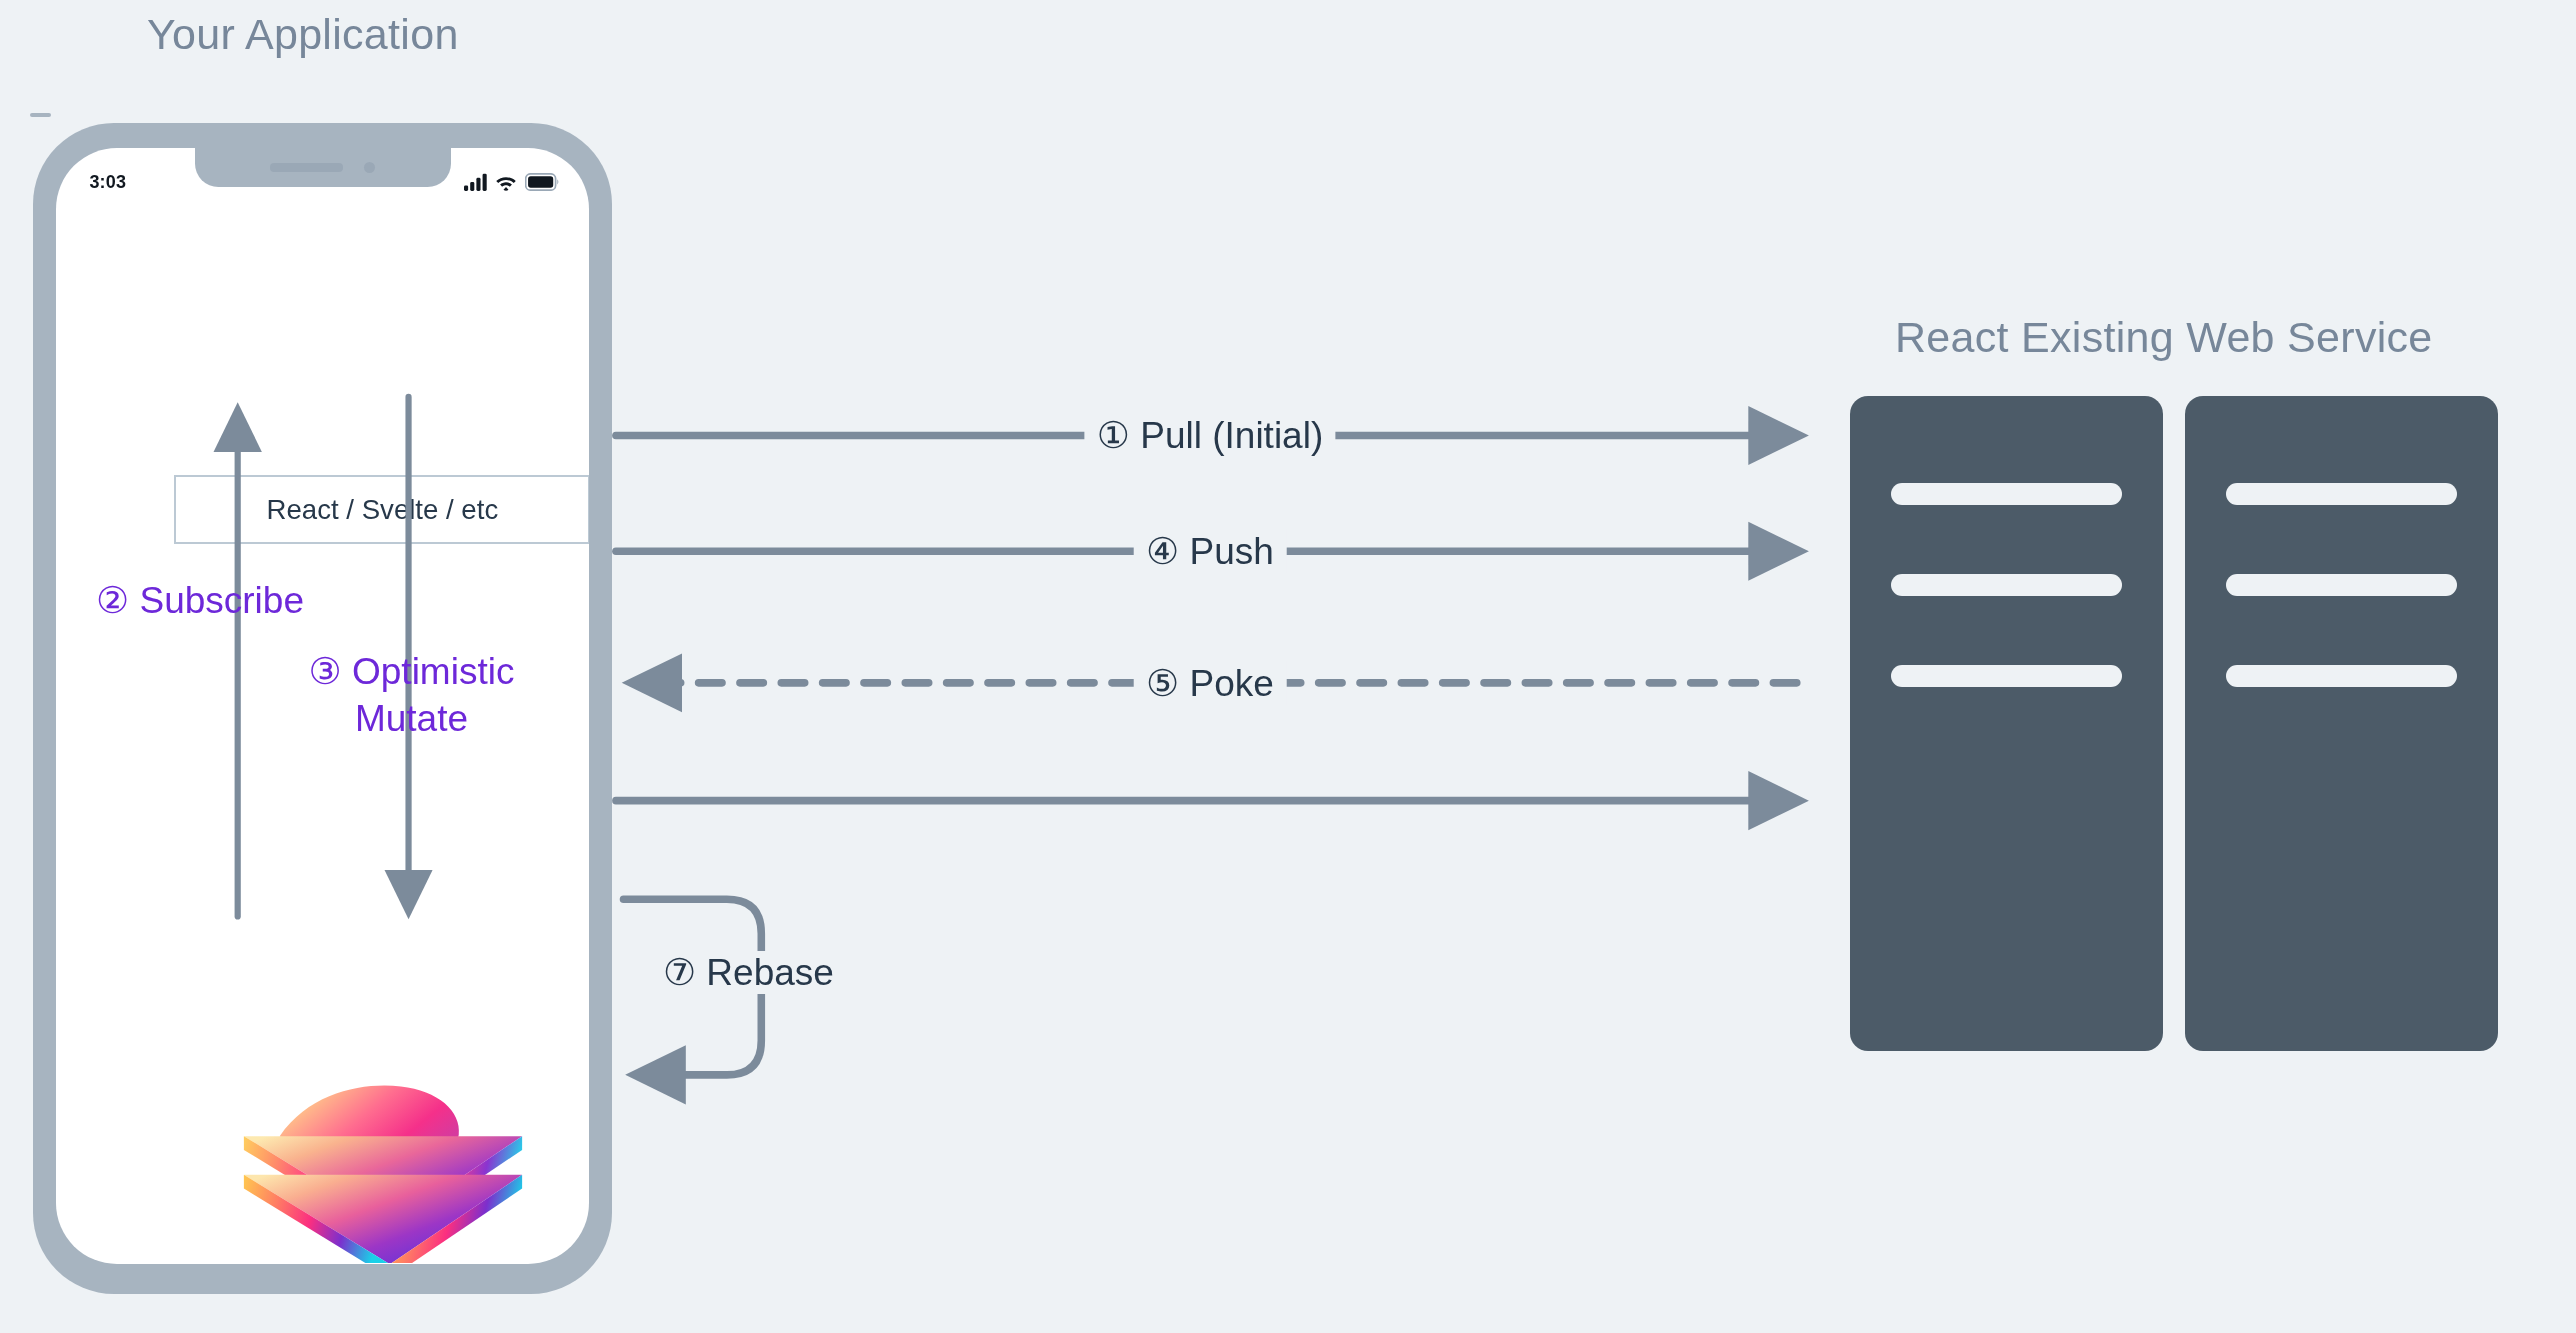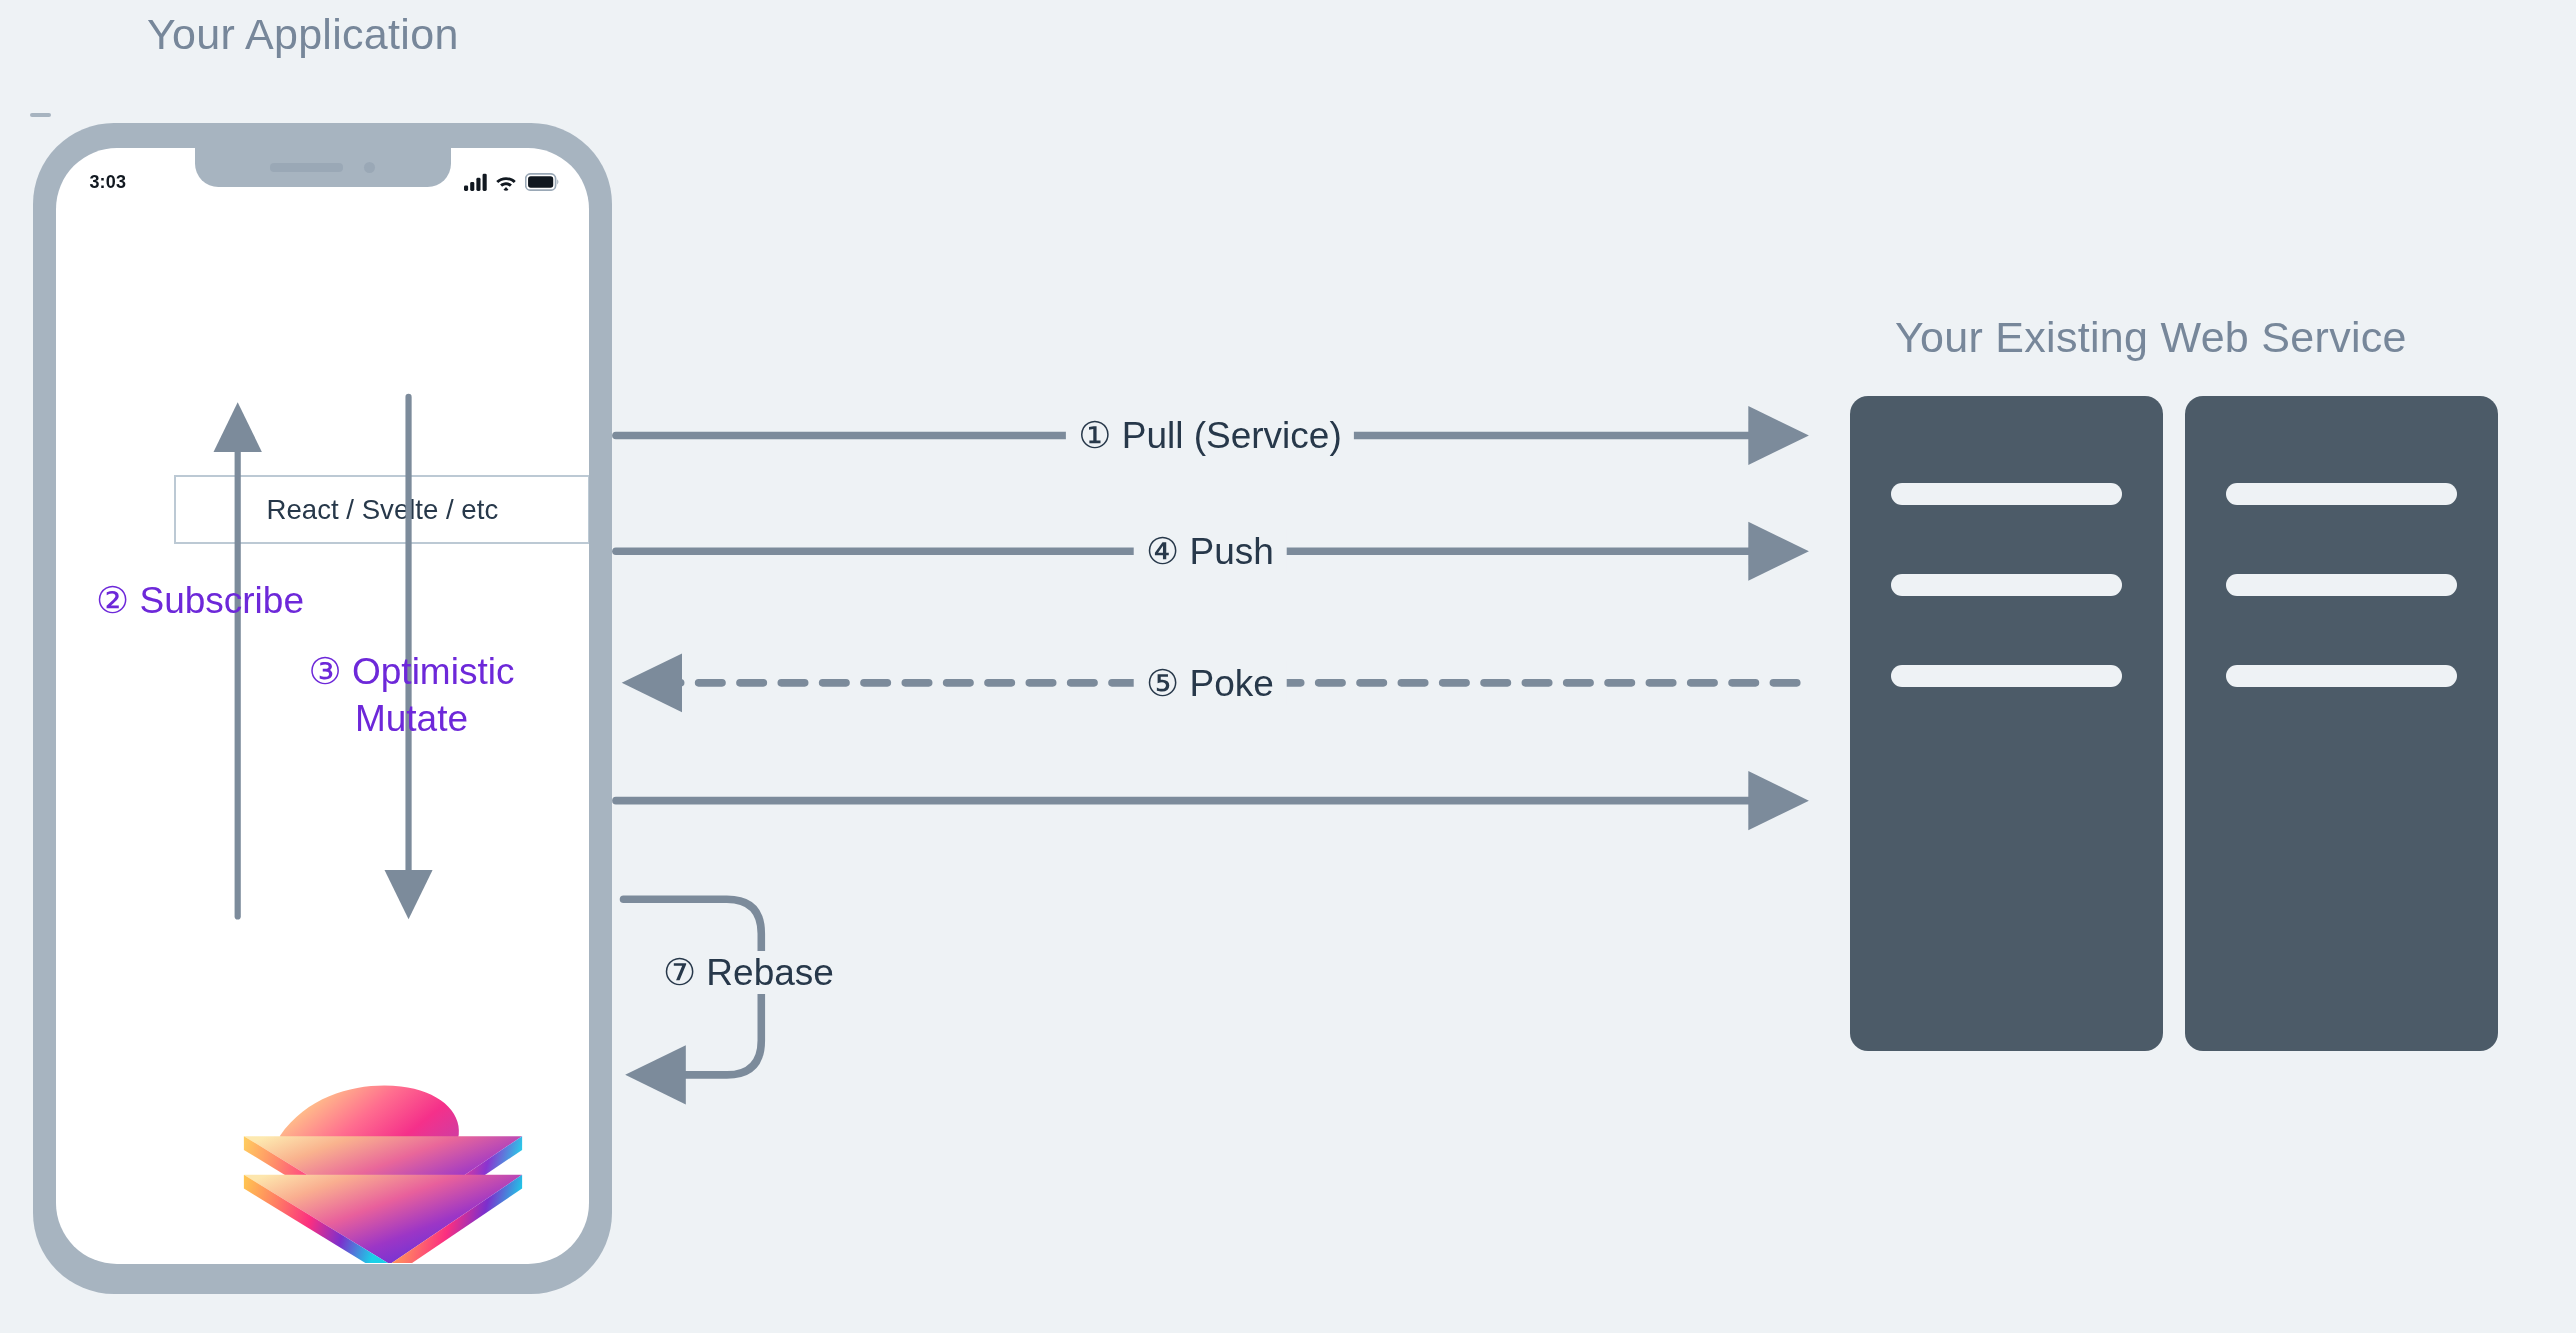--- a/index.html
+++ b/index.html
@@ -222,21 +222,21 @@
     padding: 0 6.9px;
   }
 </style>
 </head>
 <body>
 
 <div id="stage">
 
   <div class="section-title" id="app-title">Your Application</div>
 
-  <div class="section-title" id="svc-title">Your Existing Web Service</div>
+  <div class="section-title" id="svc-title">React Existing Web Service</div>
 
   <div id="phone-tick"></div>
 
   <div id="phone">
     <div id="phone-screen">
 
       <div id="notch">
         <div id="notch-speaker"></div>
         <div id="notch-camera"></div>
       </div>
@@ -374,21 +374,21 @@
     </g>
   </svg>
 
   <div class="flow-label" id="label-subscribe">② Subscribe</div>
 
   <div class="flow-label" id="label-mutate">
     <div>③ Optimistic</div>
     <div>Mutate</div>
   </div>
 
-  <div class="bus-label" id="label-pull-initial">① Pull (Service)</div>
+  <div class="bus-label" id="label-pull-initial">① Pull (Initial)</div>
 
   <div class="bus-label" id="label-push">④ Push</div>
 
   <div class="bus-label" id="label-poke">⑤ Poke</div>
 
 
   <div id="label-rebase">⑦ Rebase</div>
 
   <div id="server-wrap">
     <div class="server-rack">

